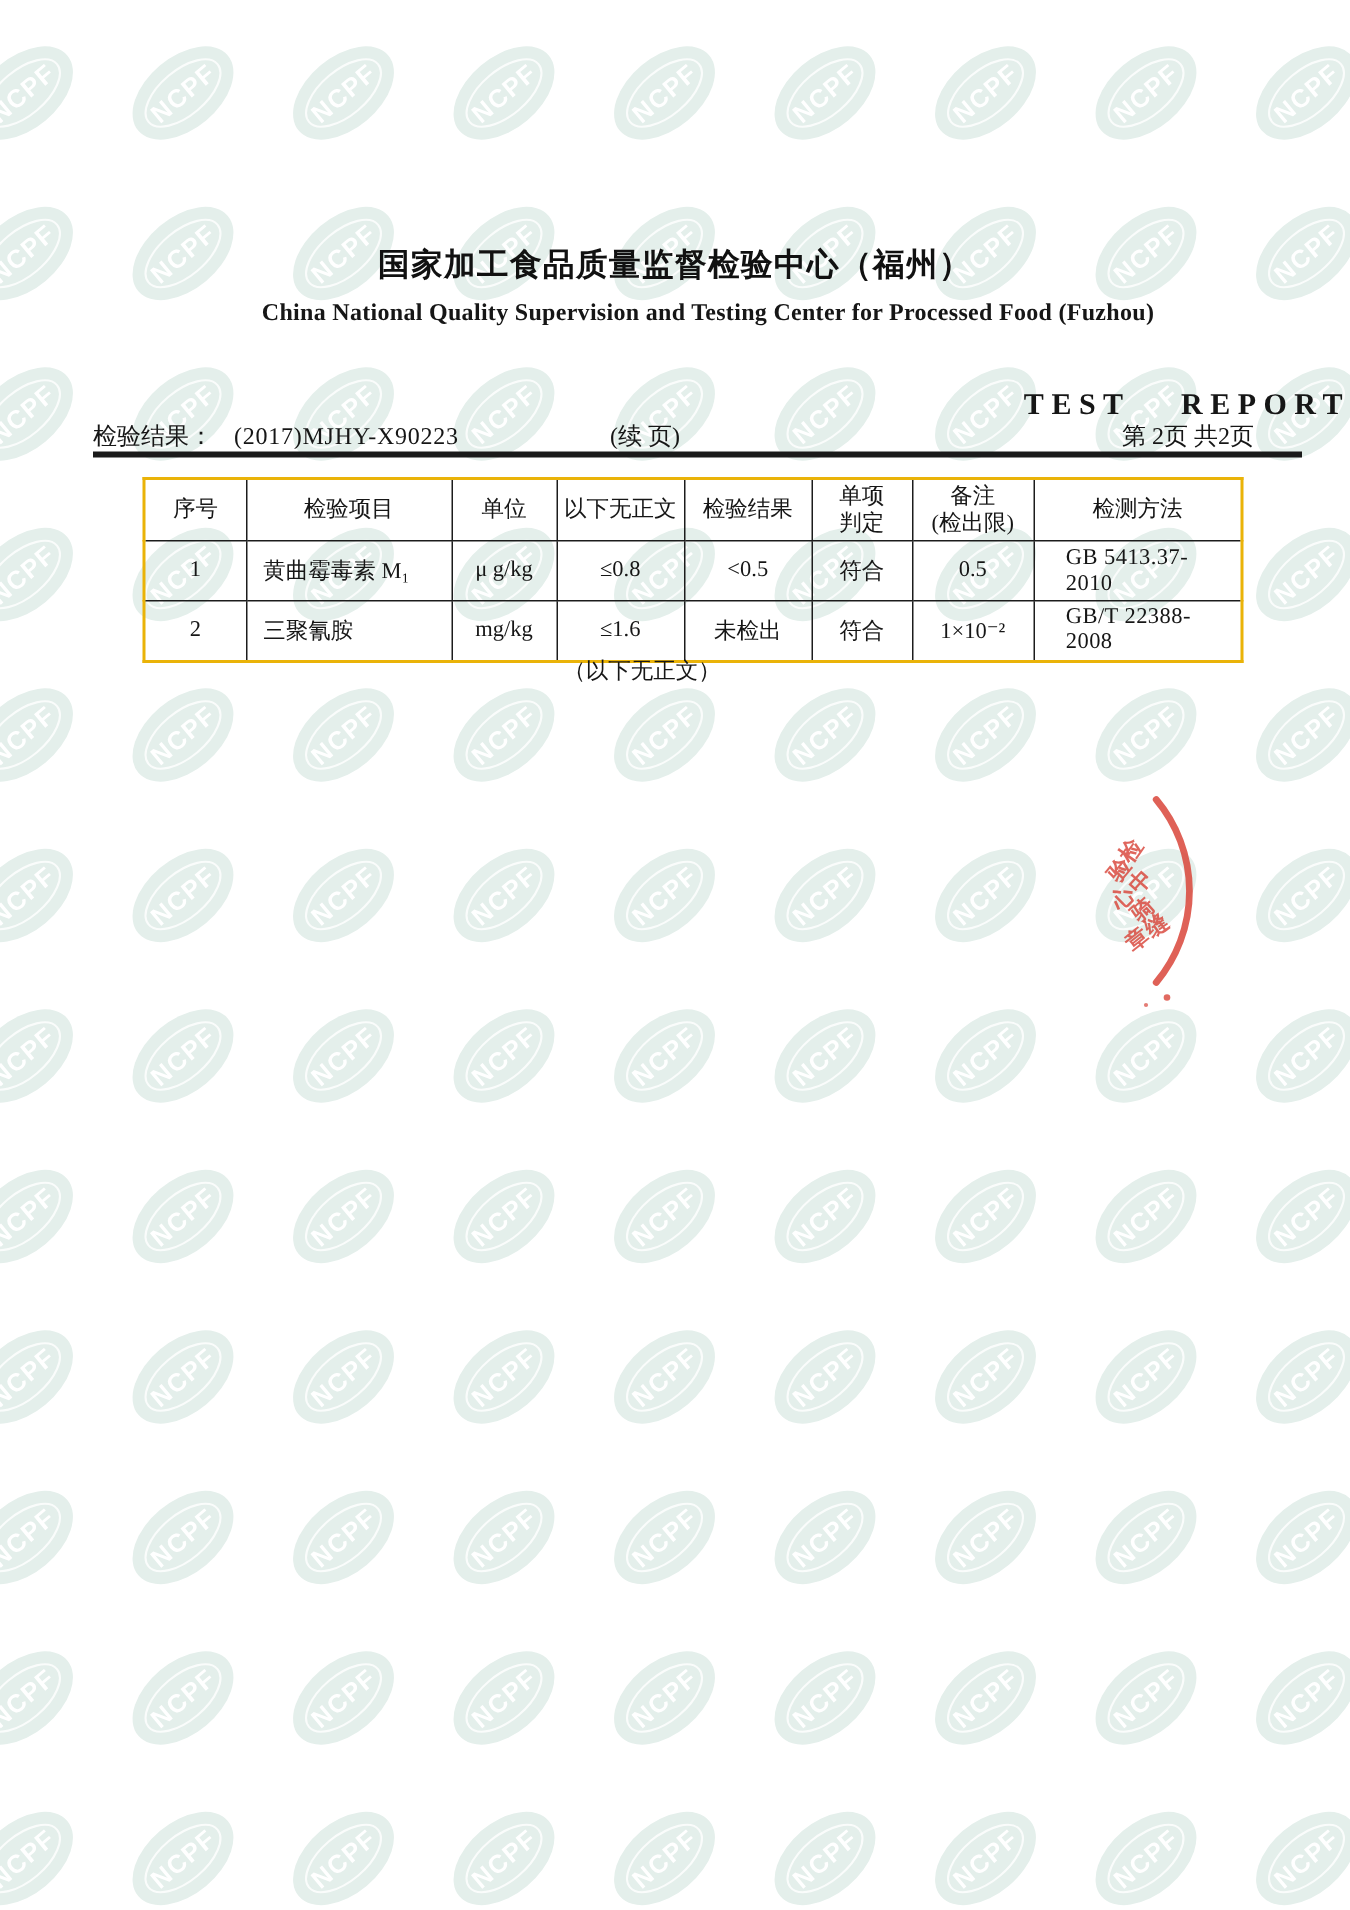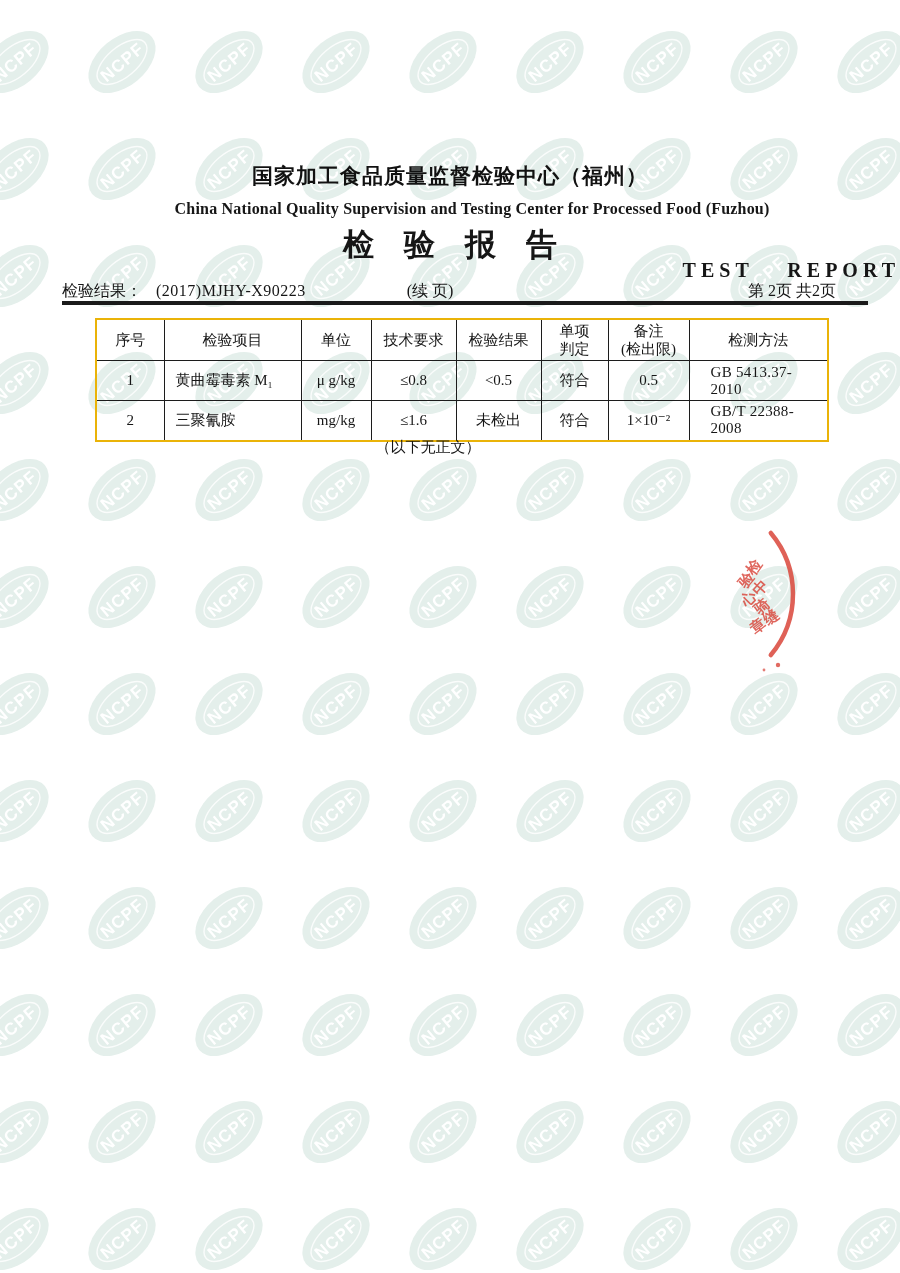--- a/index.html
+++ b/index.html
@@ -634,21 +634,20 @@
       <ellipse rx="39" ry="24" fill="#e4efeb"></ellipse>
       <ellipse rx="30" ry="15" fill="none" stroke="#ffffff" stroke-width="1.4" opacity="0.8"></ellipse>
       <text y="6">NCPF</text>
     </g>
   </svg>
 
 <div class="content">
 
   <div class="title-cn">国家加工食品质量监督检验中心（福州）</div>
   <div class="title-en">China National Quality Supervision and Testing Center for Processed Food (Fuzhou)</div>
-  <div class="report-title-cn">检验报告</div>
   <div class="report-title-en">TEST REPORT</div>
 
   <div class="info-line">
     <div class="report-no">
       <span>检验结果：</span><span class="val">(2017)MJHY-X90223</span>
     </div>
     <div class="continuation">(续 页)</div>
     <div class="page-indicator">第 2页 共2页</div>
   </div>
 
@@ -663,21 +662,21 @@
       <col class="w4">
         <col class="w5">
         <col class="w6">
         <col class="w7">
     </colgroup>
     <thead>
       <tr id="thead-row">
           <th>序号</th>
           <th>检验项目</th>
           <th>单位</th>
-          <th>技术要求</th>
+          <th>以下无正文</th>
           <th>检验结果</th>
           <th>单项
 判定</th>
           <th>备注
 (检出限)</th>
           <th>检测方法</th>
         </tr>
     </thead>
     <tbody id="tbody">
         <tr>

